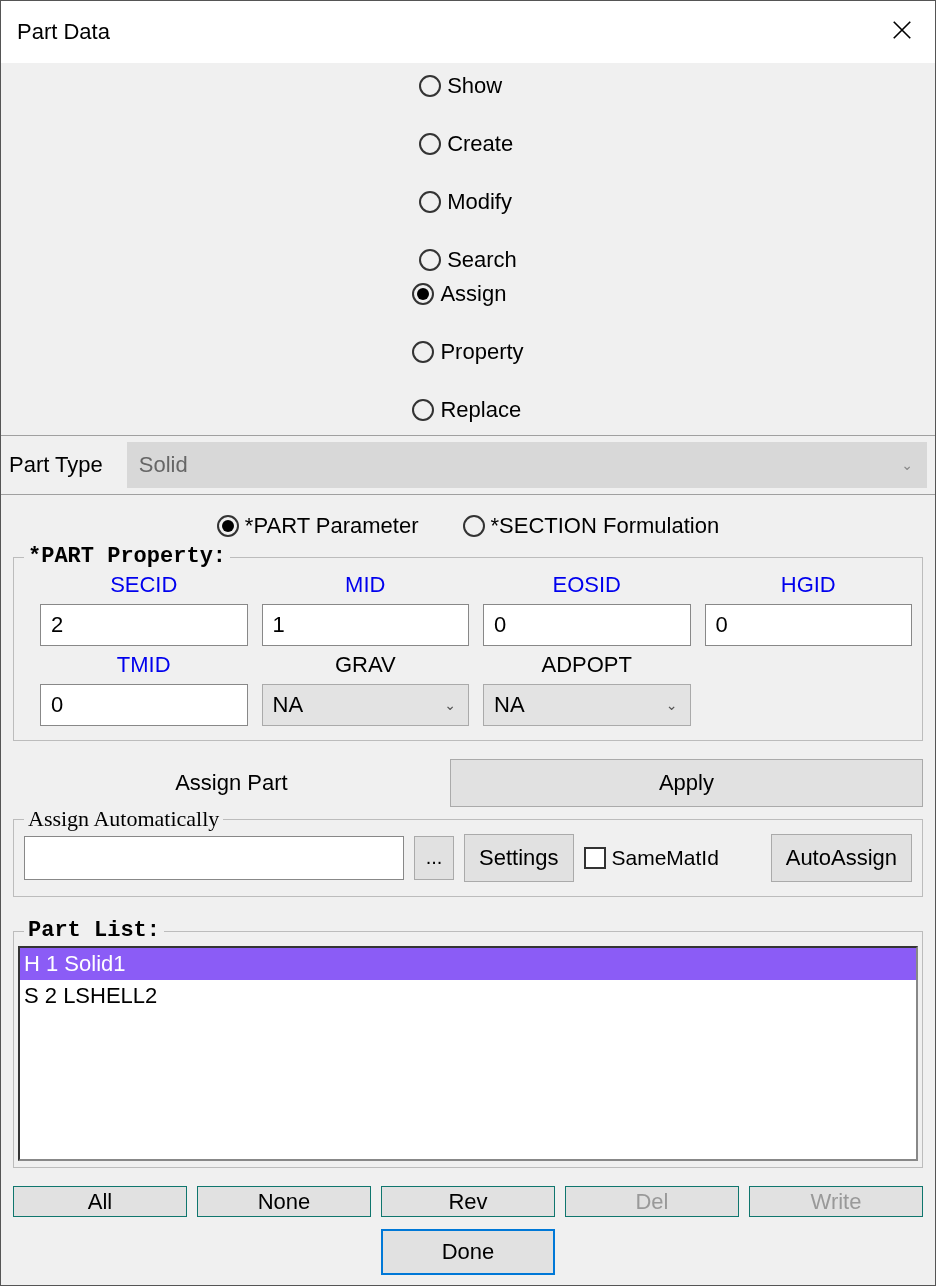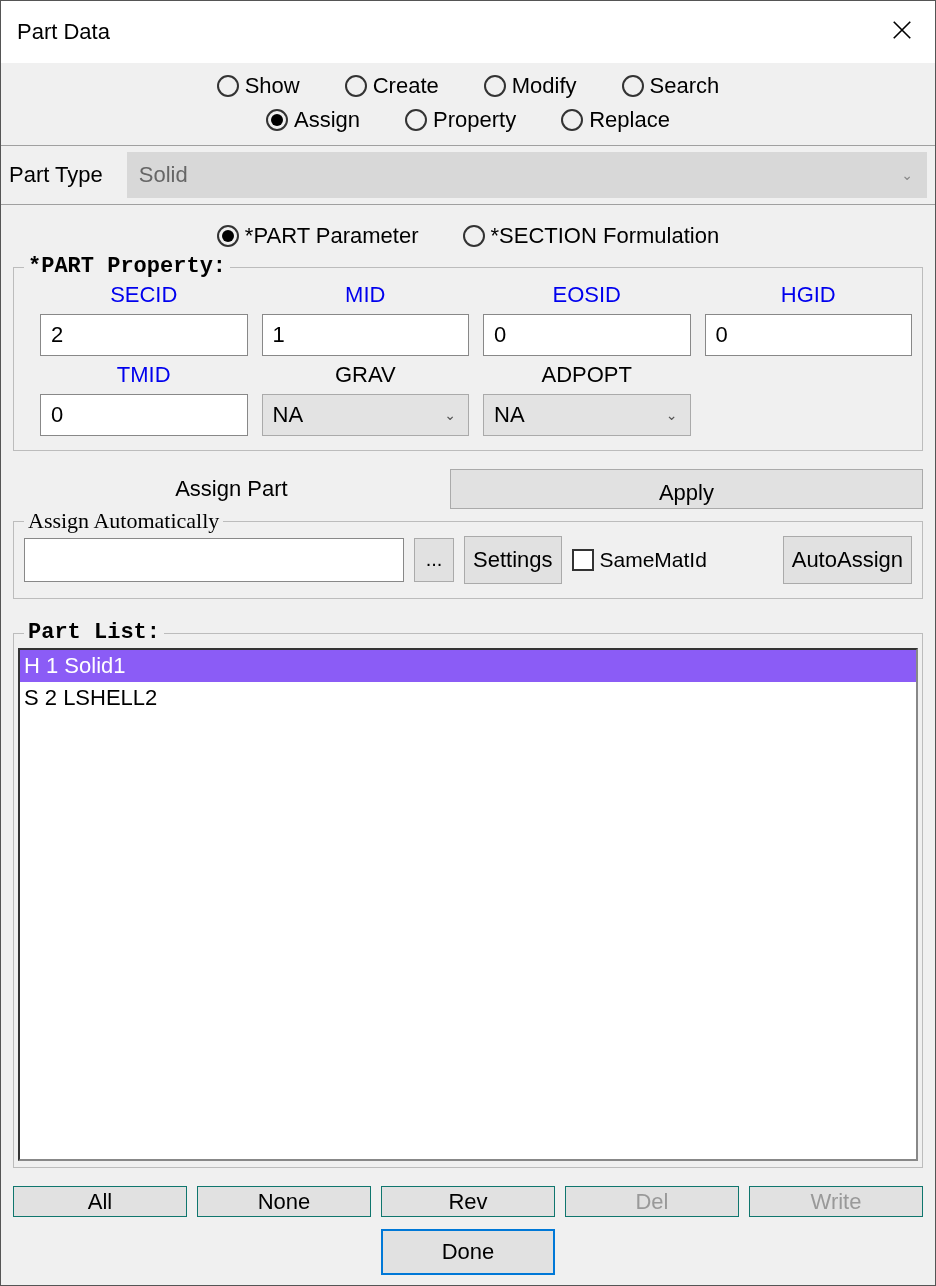--- a/index.html
+++ b/index.html
@@ -40,22 +40,23 @@
   
   .radio-rows {
     padding: 10px 0 8px 0;
     display: flex;
     flex-direction: column;
     gap: 8px;
     align-items: center;
   }
   .radio-row {
     display: flex;
-    gap: 45px;
+    gap: 32px;
     justify-content: center;
+    flex-direction: column;
   }
   .radio-group {
     display: inline-flex;
     align-items: center;
     gap: 6px;
     cursor: pointer;
     font-size: 22px;
   }
   .radio {
     width: 22px; height: 22px;
@@ -164,21 +165,21 @@
   .sel .chev { font-size: 14px; color: #555; position: absolute; right: 12px; }
   
   .assign-apply {
     display: flex;
     align-items: center;
     margin: 12px 4px 6px 4px;
   }
   .assign-label { flex: 0 0 48%; text-align: center; font-size: 22px; }
   .apply-btn {
     flex: 1;
-    height: 40px;
+    height: 48px;
     background: #e1e1e1;
     border: 1px solid #aaa;
     font-size: 22px;
     text-align: center;
     line-height: 46px;
     cursor: pointer;
   }
   
   .auto-fieldset { padding: 14px 10px 14px 10px; }
   .auto-row {
@@ -199,21 +200,21 @@
     font-size: 20px;
     text-align: center;
     line-height: 40px;
     cursor: pointer;
   }
   .settings-btn, .autoassign-btn {
     height: 48px;
     background: #e1e1e1;
     border: 1px solid #aaa;
     font-size: 22px;
-    padding: 0 8px;
+    padding: 0 14px;
     cursor: pointer;
     line-height: 46px;
   }
   .chk-wrap { display: inline-flex; align-items: center; gap: 6px; }
   .chk { width: 22px; height: 22px; border: 2px solid #333; background: #fff; }
   
   .list-fieldset {
     flex: 1;
     display: flex;
     flex-direction: column;

